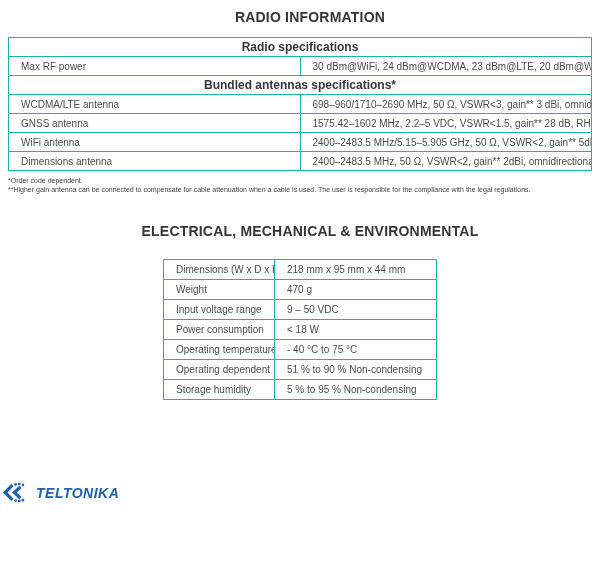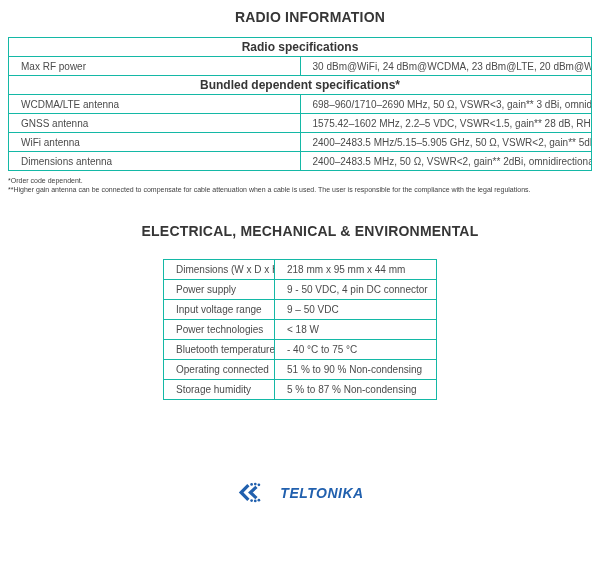--- a/index.html
+++ b/index.html
@@ -65,23 +65,23 @@
     width: 274px;
     margin: 20px auto 0 auto;
   }
   #electrical-table td { height: 20px; }
   #electrical-table .label-col { width: 111px; }
 
   
   .logo-wrap {
     margin-top: 82px;
     display: flex;
-    justify-content: center;
+    justify-content: flex-start;
     align-items: center;
-    gap: 16px;
+    gap: 8px;
   }
   .logo-text {
     font-size: 14px;
     font-weight: bold;
     font-style: italic;
     letter-spacing: 0.5px;
     color: #2160ae;
   }
   .logo-mark { display: block; }
 </style>
@@ -93,21 +93,21 @@
 <table id="radio-table">
   <tbody>
       <tr>
     <td class="group-header" colspan="2">Radio specifications</td>
   </tr>
   <tr>
     <td class="label-col">Max RF power</td>
     <td>30 dBm@WiFi, 24 dBm@WCDMA, 23 dBm@LTE, 20 dBm@WiFi, 9.75dBm@Bluetooth</td>
   </tr>
   <tr>
-    <td class="group-header" colspan="2">Bundled dependent specifications*</td>
+    <td class="group-header" colspan="2">Bundled antennas specifications*</td>
   </tr>
   <tr>
     <td class="label-col">WCDMA/LTE antenna</td>
     <td>698–960/1710–2690 MHz, 50 Ω, VSWR&lt;3, gain** 3 dBi, omnidirectional, SMA male connector</td>
   </tr>
   <tr>
     <td class="label-col">GNSS antenna</td>
     <td>1575.42–1602 MHz, 2.2–5 VDC, VSWR&lt;1.5, gain** 28 dB, RHCP polarization, SMA male connector</td>
   </tr>
   <tr>
@@ -128,42 +128,42 @@
 
 <div class="section-title" id="electrical-title">ELECTRICAL, MECHANICAL &amp; ENVIRONMENTAL</div>
 
 <table id="electrical-table">
   <tbody>
       <tr>
     <td class="label-col">Dimensions (W x D x H)</td>
     <td>218 mm x 95 mm x 44 mm</td>
   </tr>
   <tr>
-    <td class="label-col">Power supply</td>
-    <td>9 - 50 VDC, 4 pin DC connector</td>
+    <td class="label-col">Weight</td>
+    <td>470 g</td>
   </tr>
   <tr>
     <td class="label-col">Input voltage range</td>
     <td>9 – 50 VDC</td>
   </tr>
   <tr>
-    <td class="label-col">Power technologies</td>
+    <td class="label-col">Power consumption</td>
     <td>&lt; 18 W</td>
   </tr>
   <tr>
-    <td class="label-col">Bluetooth temperature</td>
+    <td class="label-col">Operating temperature</td>
     <td>- 40 °C to 75 °C</td>
   </tr>
   <tr>
-    <td class="label-col">Operating connected</td>
+    <td class="label-col">Operating dependent</td>
     <td>51 % to 90 % Non-condensing</td>
   </tr>
   <tr>
     <td class="label-col">Storage humidity</td>
-    <td>5 % to 87 % Non-condensing</td>
+    <td>5 % to 95 % Non-condensing</td>
   </tr>
 </tbody>
   </table>
 
 <div class="logo-wrap">
   <svg class="logo-mark" width="28" height="21" viewBox="0 0 34 26">
     <g fill="none" stroke="#2160ae" stroke-width="4">
       <path d="M15 4 L6 13 L15 22"></path>
       <path d="M25 6 L17.5 13 L25 20"></path>
     </g>

